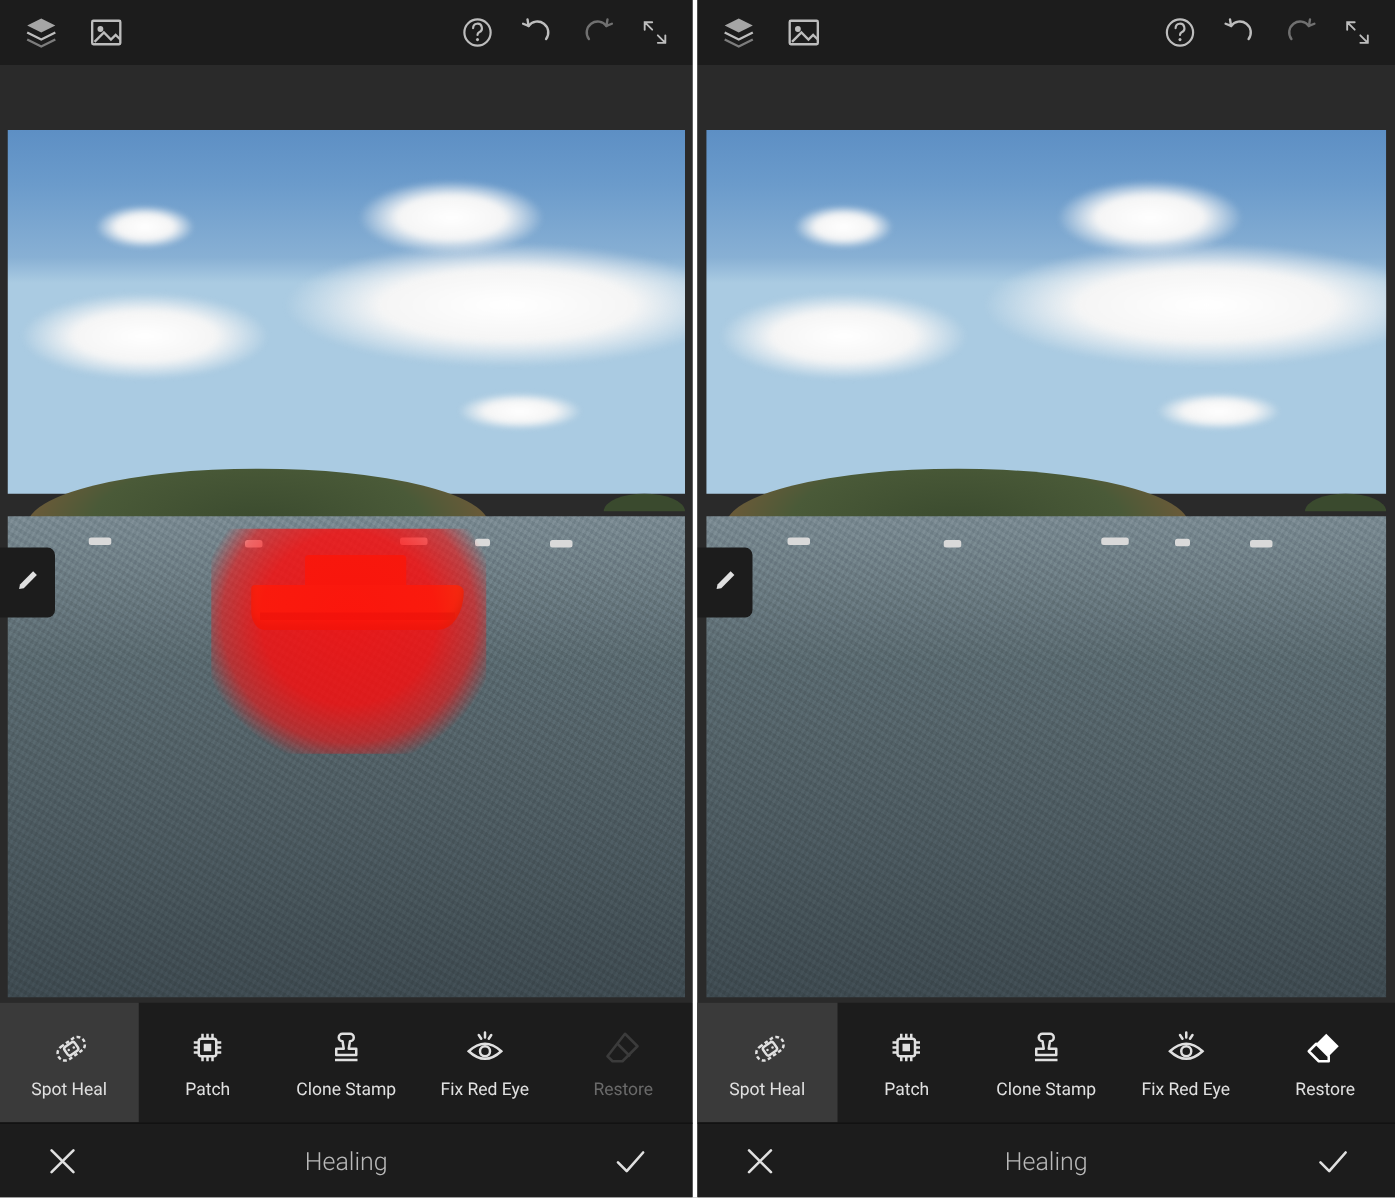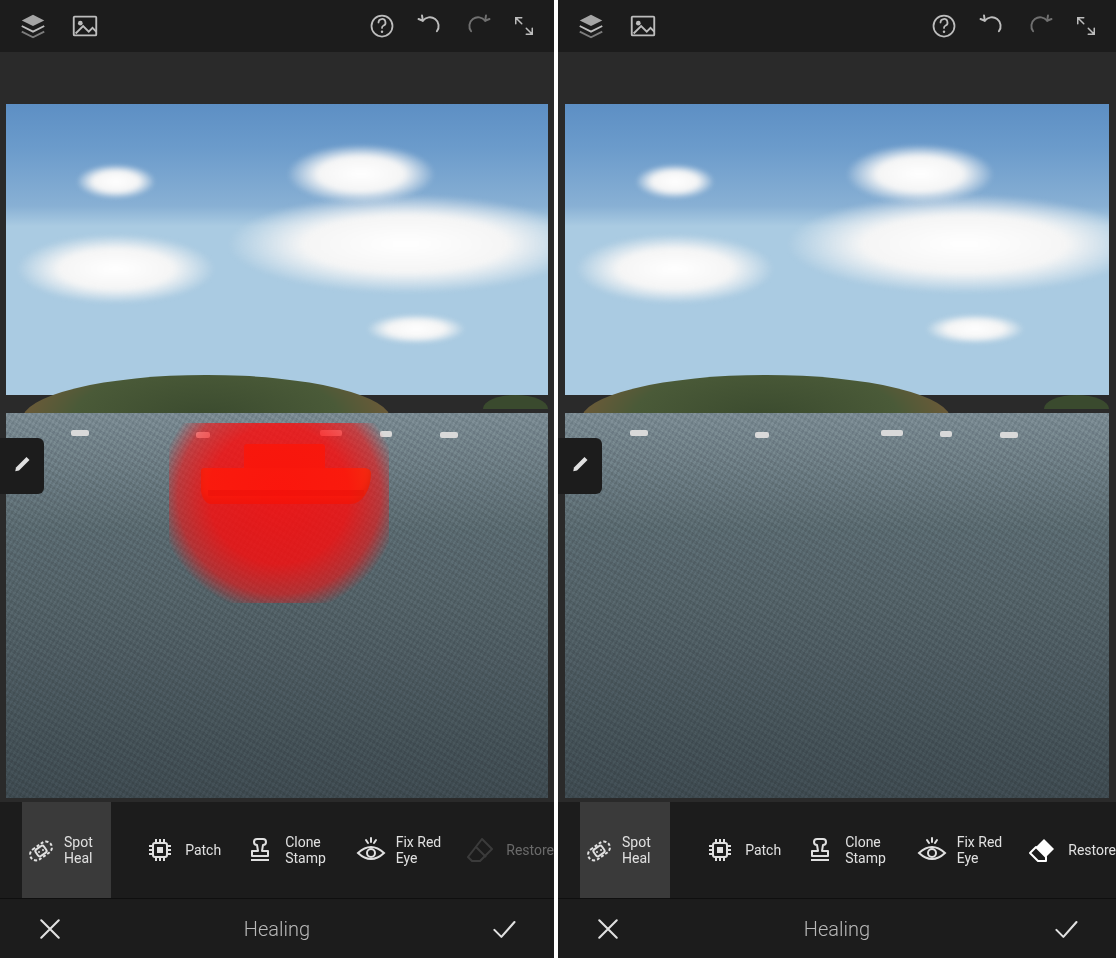--- a/index.html
+++ b/index.html
@@ -156,29 +156,28 @@
   
   .toolrow {
     height: 96px;
     background: #1c1c1c;
     display: flex;
     align-items: stretch;
   }
   .tool {
     flex: 1;
     display: flex;
-    flex-direction: row;
+    flex-direction: column;
     align-items: center;
-    justify-content: flex-end;
+    justify-content: center;
     gap: 8px;
     color: #e0e0e0;
     font-size: 14px;
     cursor: pointer;
     max-width: 114px;
-    margin-left: 22px;
   }
   .tool.selected { background: #3a3a3a; }
   .tool.faded { color: #6a6a6a; }
   .tool .ticon { height: 36px; display:flex; align-items:center; justify-content:center; }
   .tool svg { width: 34px; height: 34px; }
   .tool.faded svg { opacity: 0.4; }
 
   
   .bottombar {
     height: 60px;

